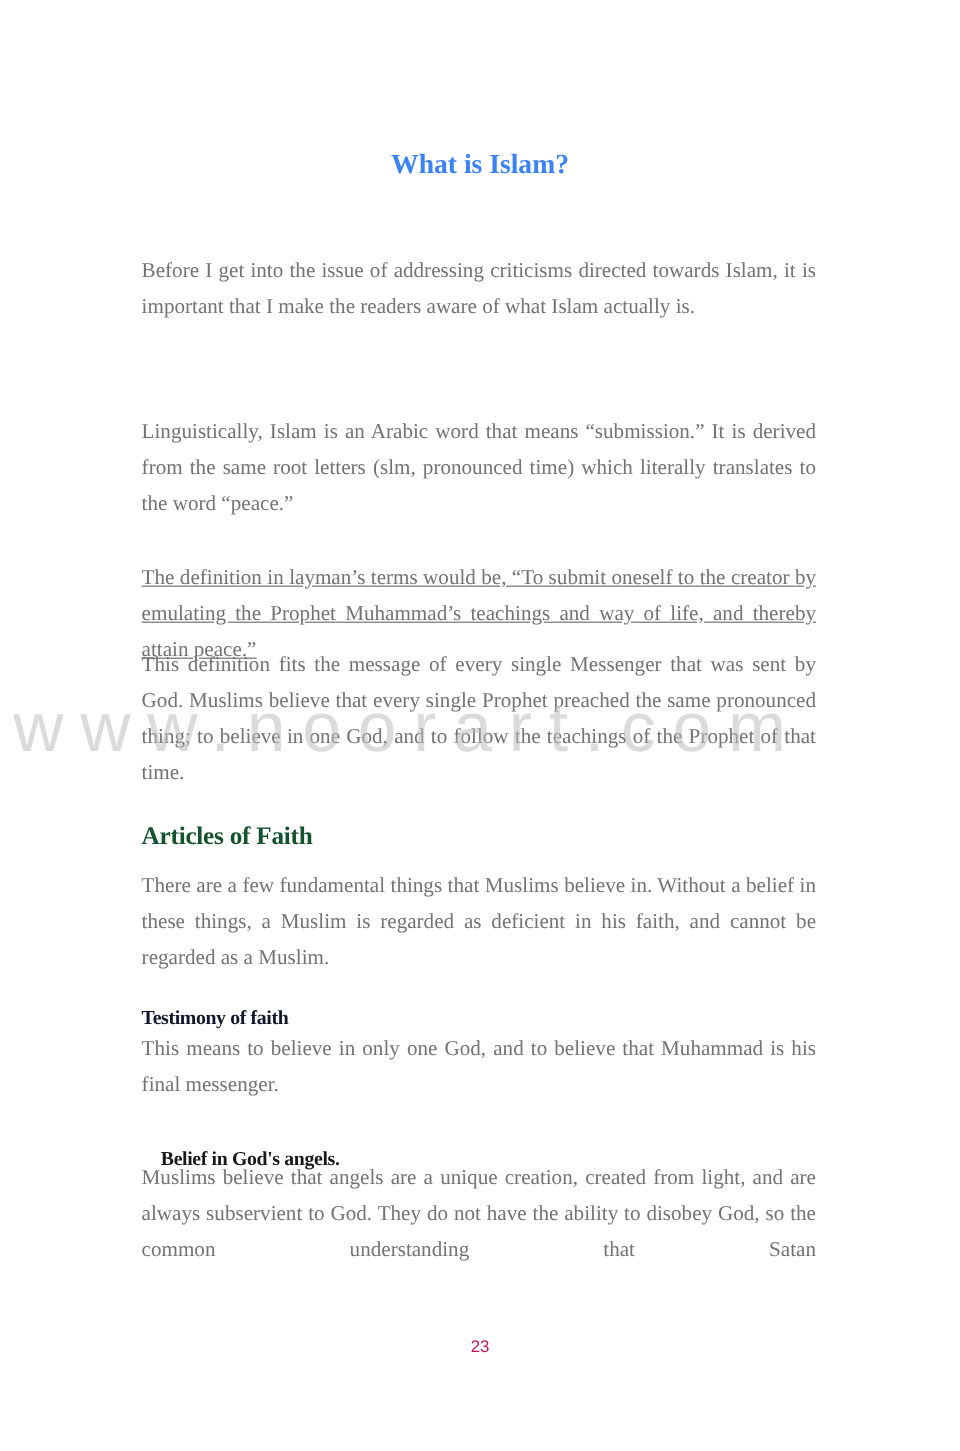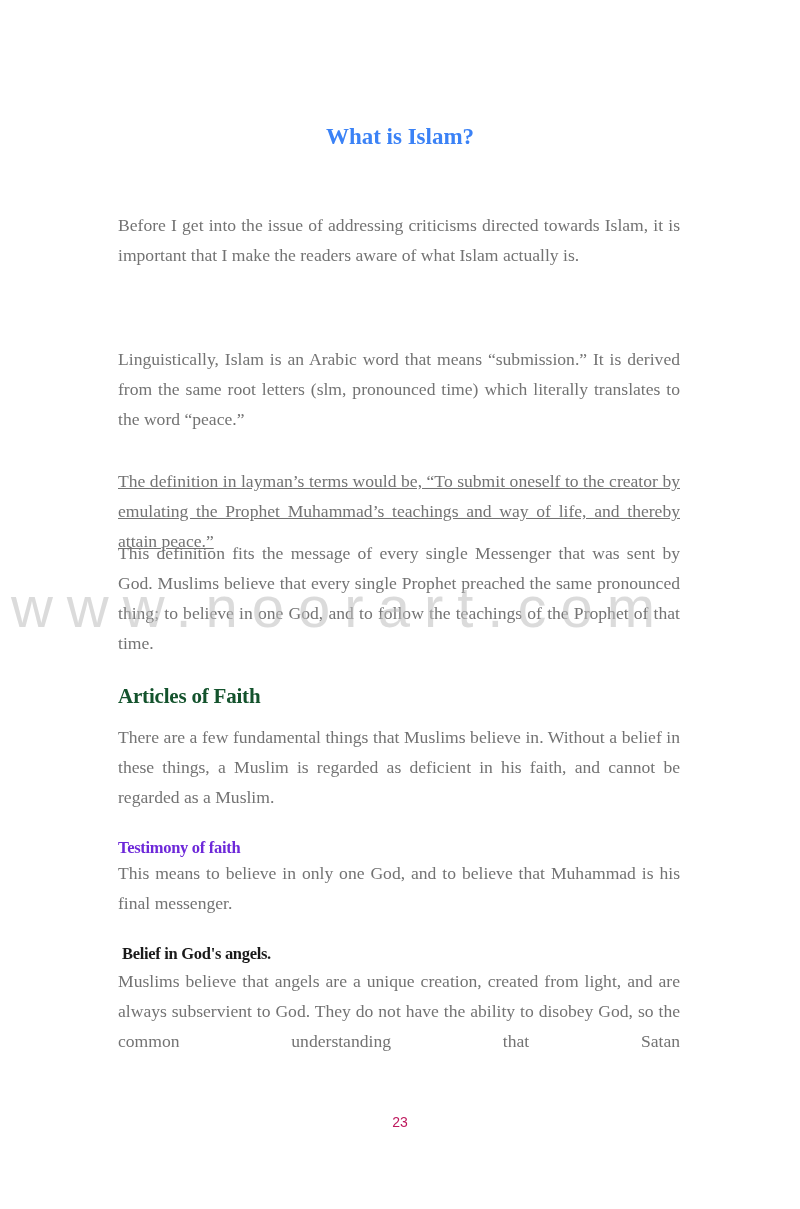--- a/index.html
+++ b/index.html
@@ -49,27 +49,27 @@
       top: 474px; left: 0;
       font-size: 21px;
       font-weight: bold;
       color: #14532d;
       margin: 0;
       letter-spacing: -0.2px;
     }
     .p5 { position: absolute; top: 512px; left: 0; width: 562px; }
     .h3a {
       position: absolute; top: 628px; left: 0;
-      font-size: 16.5px; font-weight: bold; color: #6d28d9; margin: 0;
+      font-size: 16.5px; font-weight: bold; color: #0f172a; margin: 0;
       letter-spacing: -0.3px;
     }
     .p6 { position: absolute; top: 648px; left: 0; width: 562px; }
     .h3b {
       position: absolute; top: 730px; left: 0;
-      font-size: 16.5px; font-weight: bold; color: #1a1a1a; margin: 4px;
+      font-size: 16.5px; font-weight: bold; color: #1a1a1a; margin: 16px;
       letter-spacing: -0.3px;
     }
     .p7 { position: absolute; top: 756px; left: 0; width: 562px; }
     .page-number {
       position: absolute;
       top: 1114px; left: 0; width: 800px;
       text-align: center;
       font-family: "Liberation Sans", "DejaVu Sans", sans-serif;
       font-size: 14px;
       color: #be185d;

